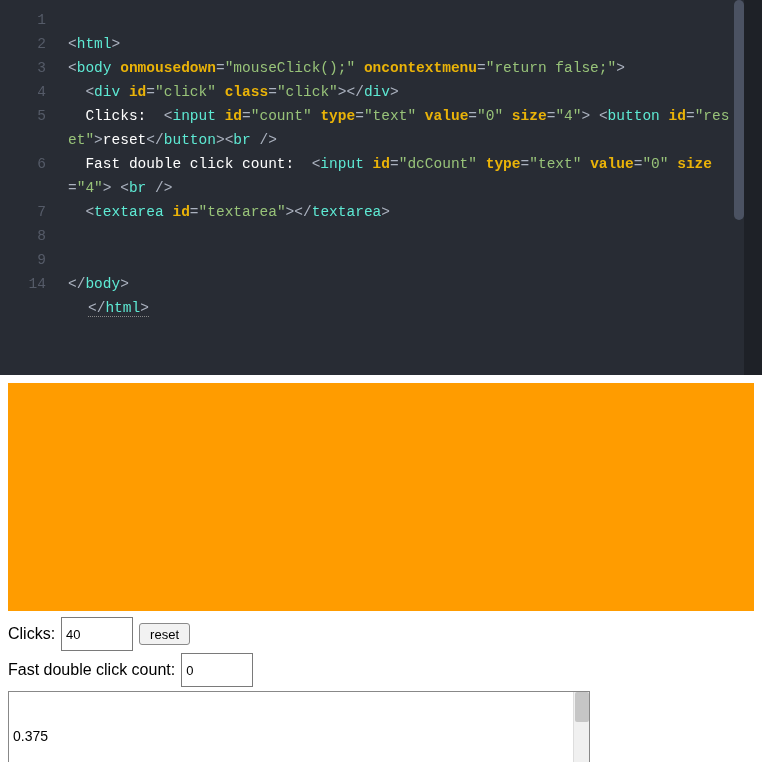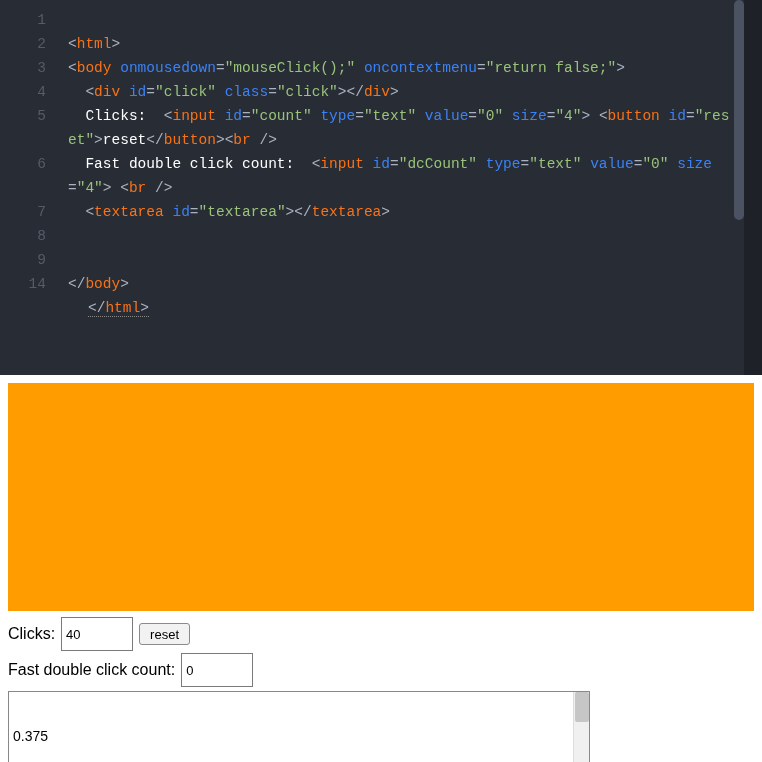--- a/index.html
+++ b/index.html
@@ -45,22 +45,22 @@
     left: 68px;
     top: 8px;
     right: 8px;
     font-family: Consolas, "Courier New", monospace;
     font-size: 14.5px;
     line-height: 24px;
     color: #abb2bf;
     white-space: pre-wrap;
     word-break: break-all;
   }
-  .t-tag { color: #f97316; text-align: center; }
-  .t-attr { color: #3b82f6; }
+  .t-tag { color: #5eead4; text-align: center; }
+  .t-attr { color: #eab308; font-weight: bold; }
   .t-str { color: #98c379; }
   .t-brk { color: #abb2bf; }
   .t-txt { color: #ffffff; }
   .t-amp { color: #56b6c2; }
   .underline { border-bottom: 1px dotted #888; margin-left: 20px; }
   .editor-scrolltrack {
     position: absolute;
     right: 18px;
     top: 0;
     width: 12px;

